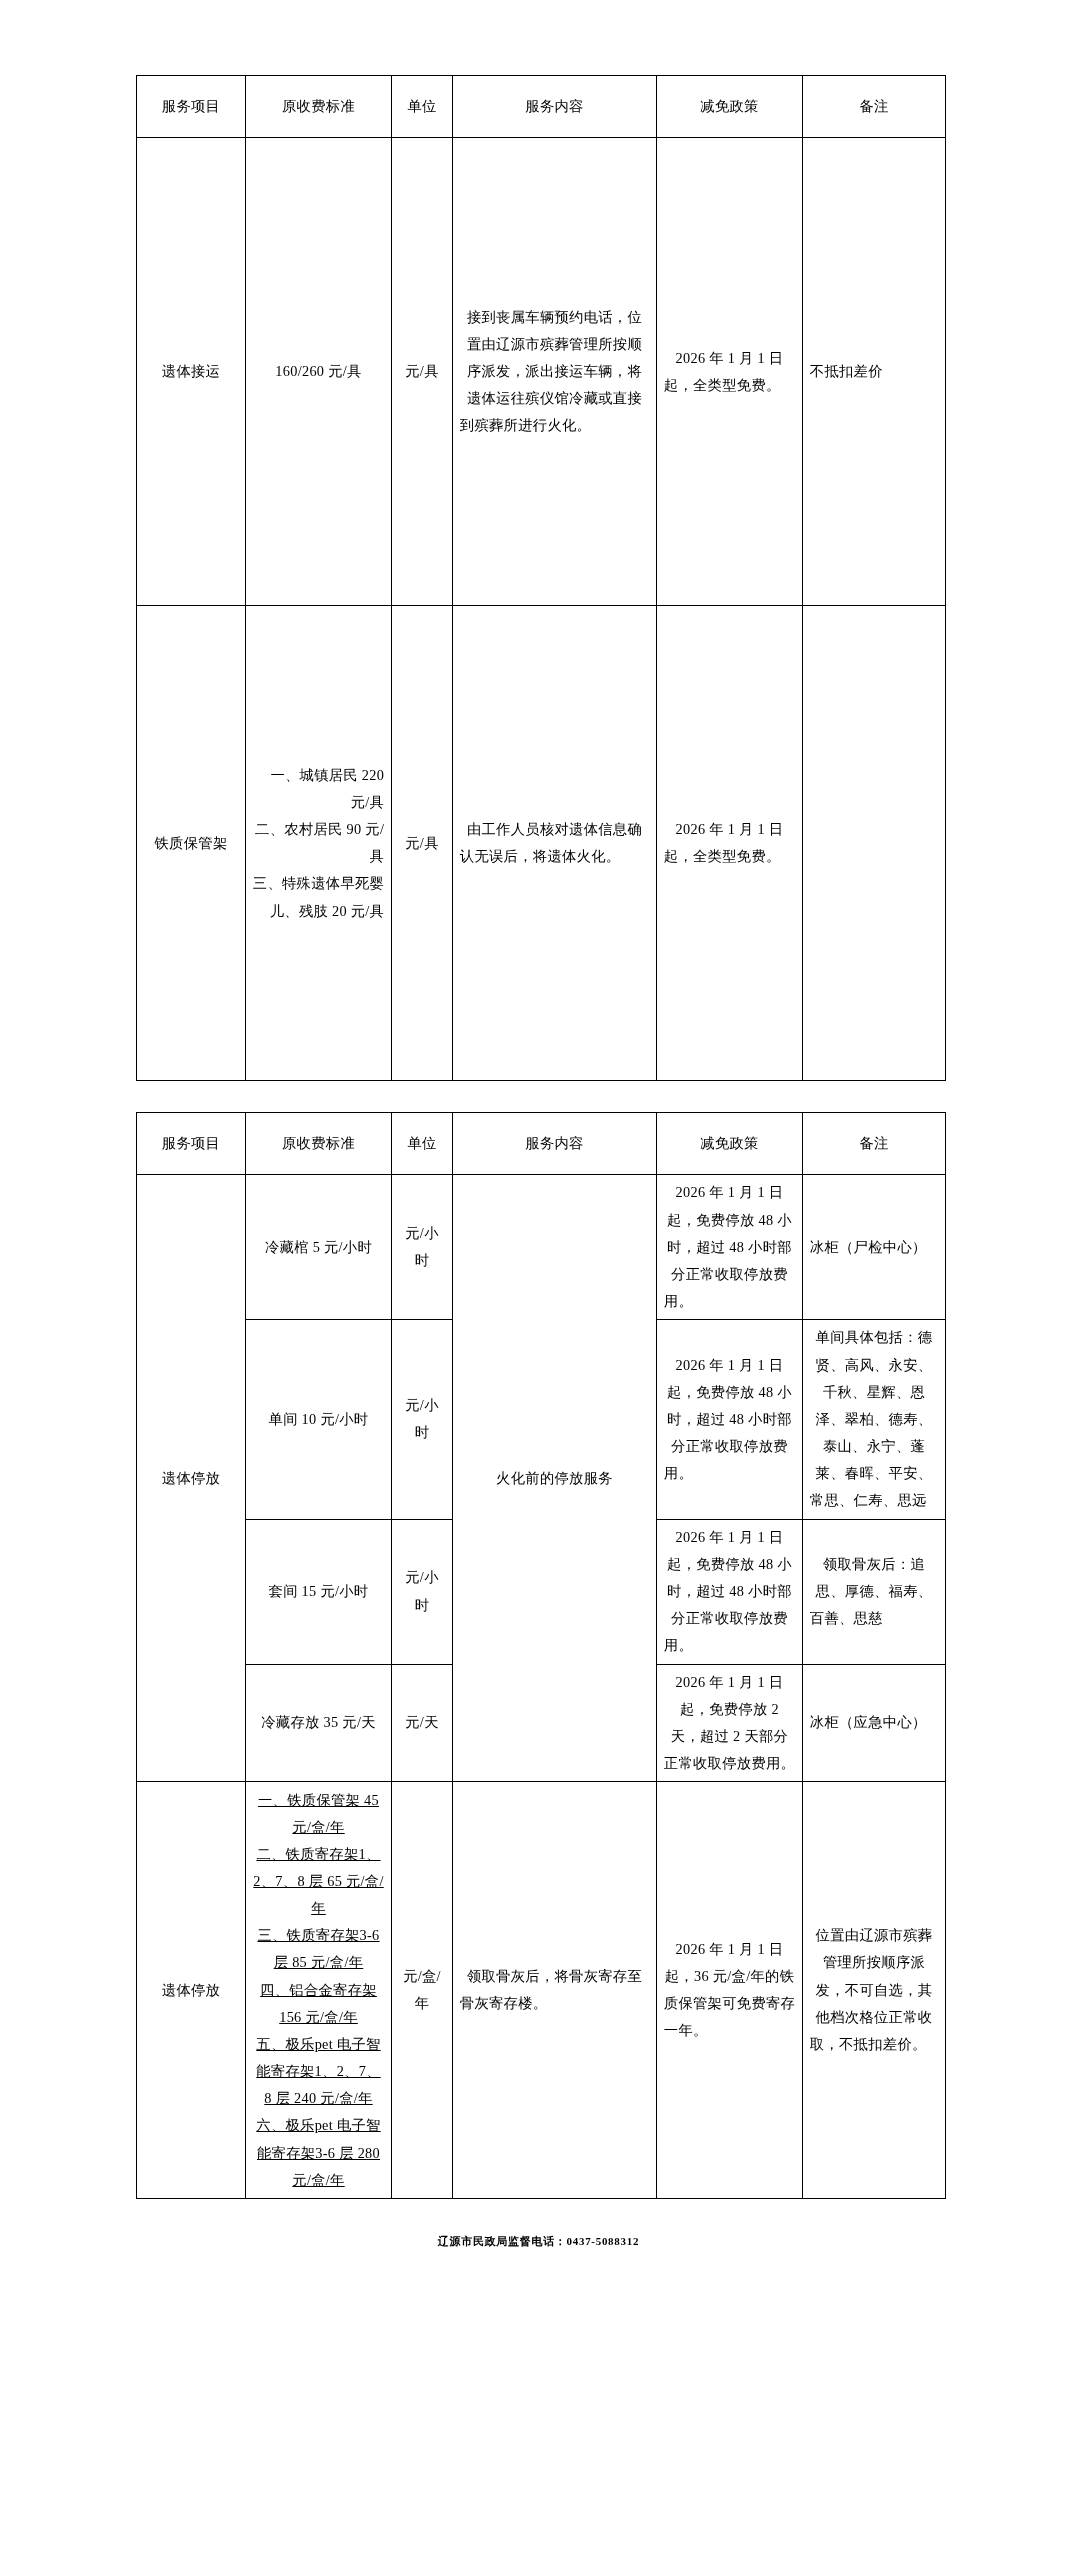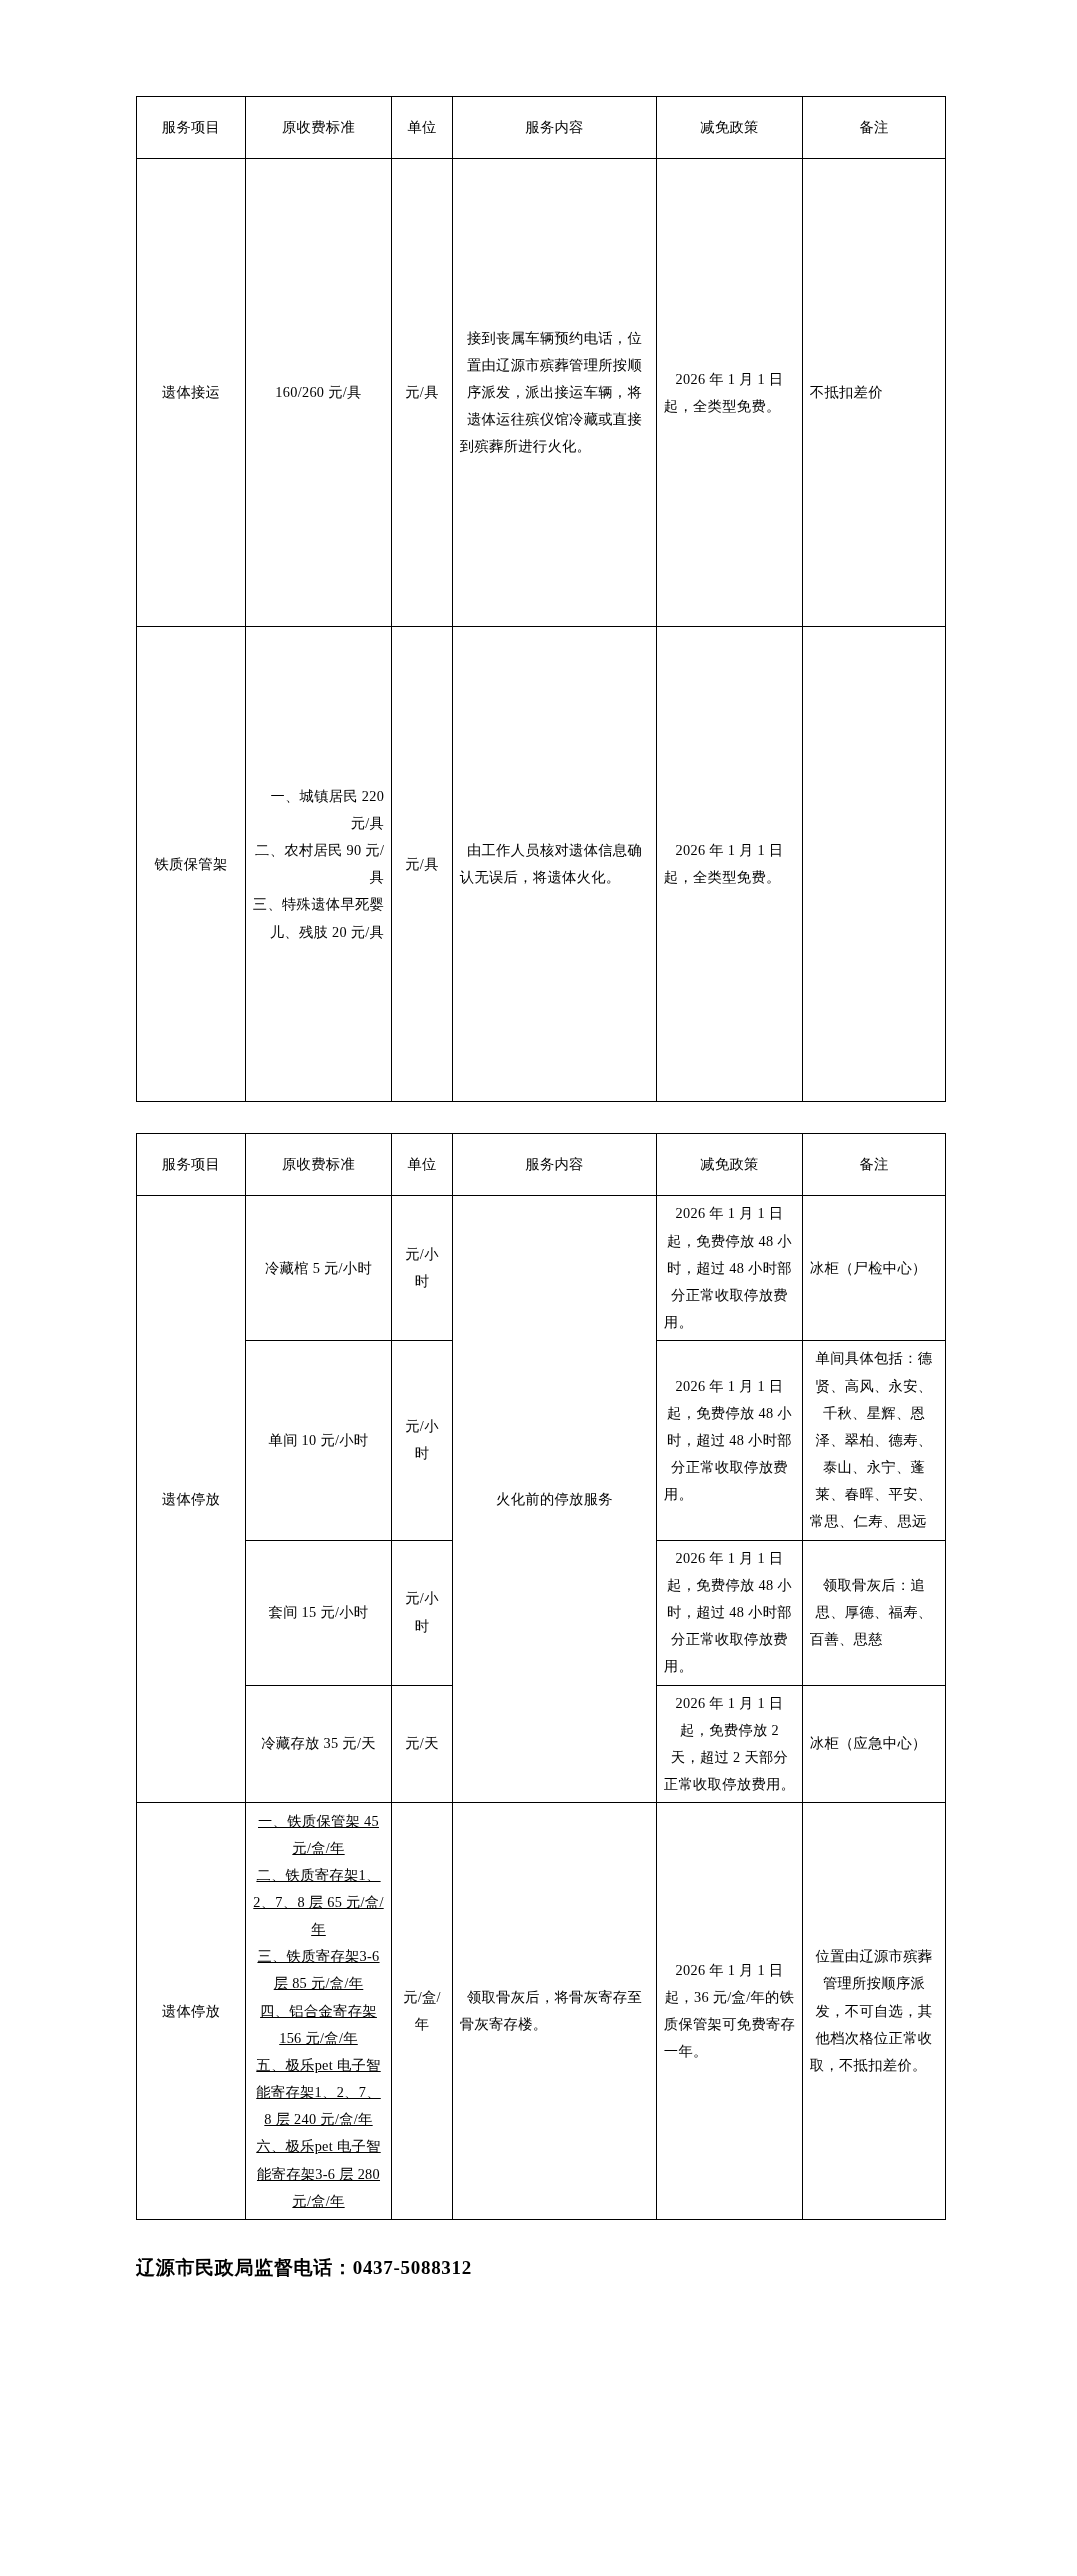--- a/index.html
+++ b/index.html
@@ -9,21 +9,21 @@
   }
   body {
     width: 1077px;
     font-family: "Liberation Serif", "DejaVu Serif", serif;
     color: #000000;
   }
   .page {
     width: 1077px;
     min-height: 2576px;
     box-sizing: border-box;
-    padding: 96px 136px 41px 136px;
+    padding: 75px 136px 41px 136px;
     position: relative;
   }
   table.doc-table {
     border-collapse: collapse;
     width: 808px;
     table-layout: fixed;
   }
   table.doc-table td,
   table.doc-table th {
     border: 0.7px solid #000000;
@@ -58,21 +58,22 @@
   }
   .cell-just {
     text-align: justify;
     text-align-last: left;
   }
   .spacer {
     height: 31px;
   }
   .footer {
     margin-top: 35px;
-    font-size: 19px;
+    text-align: center;
+    font-size: 11px;
     font-weight: bold;
     letter-spacing: 0.7px;
   }
   .tall-1 { height: 468px; }
   .tall-2 { height: 475px; }
   .r2 { height: 119px; }
   .r3 { height: 88px; }
   .r4 { height: 80px; }
   .r5 { height: 183px; }
 </style>

